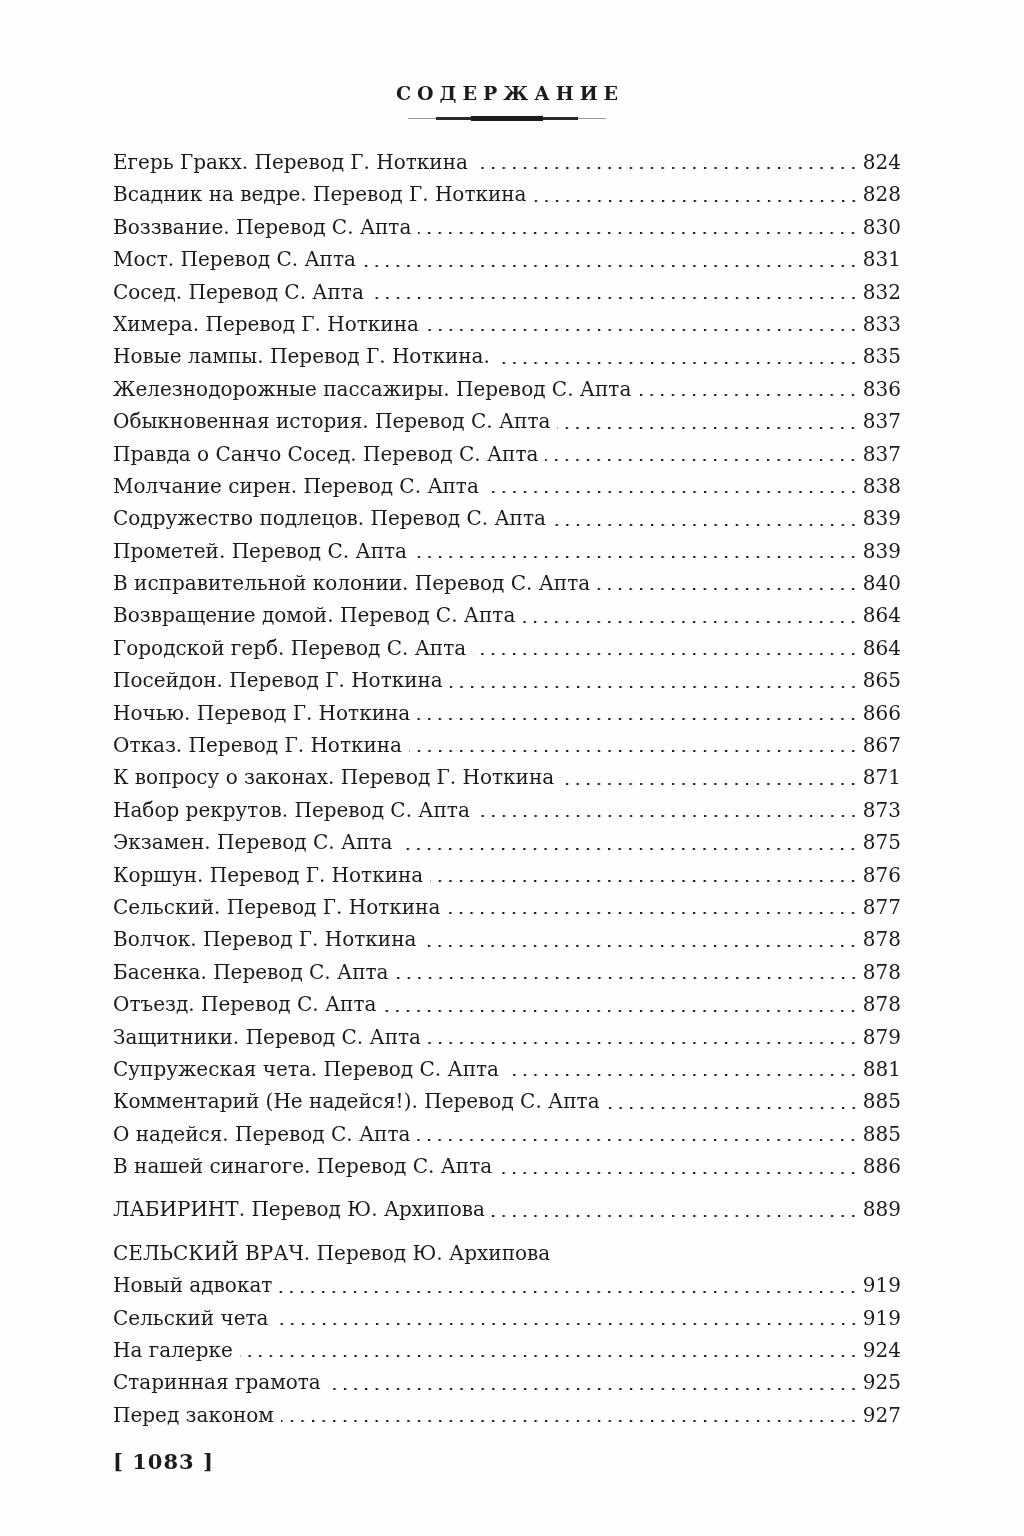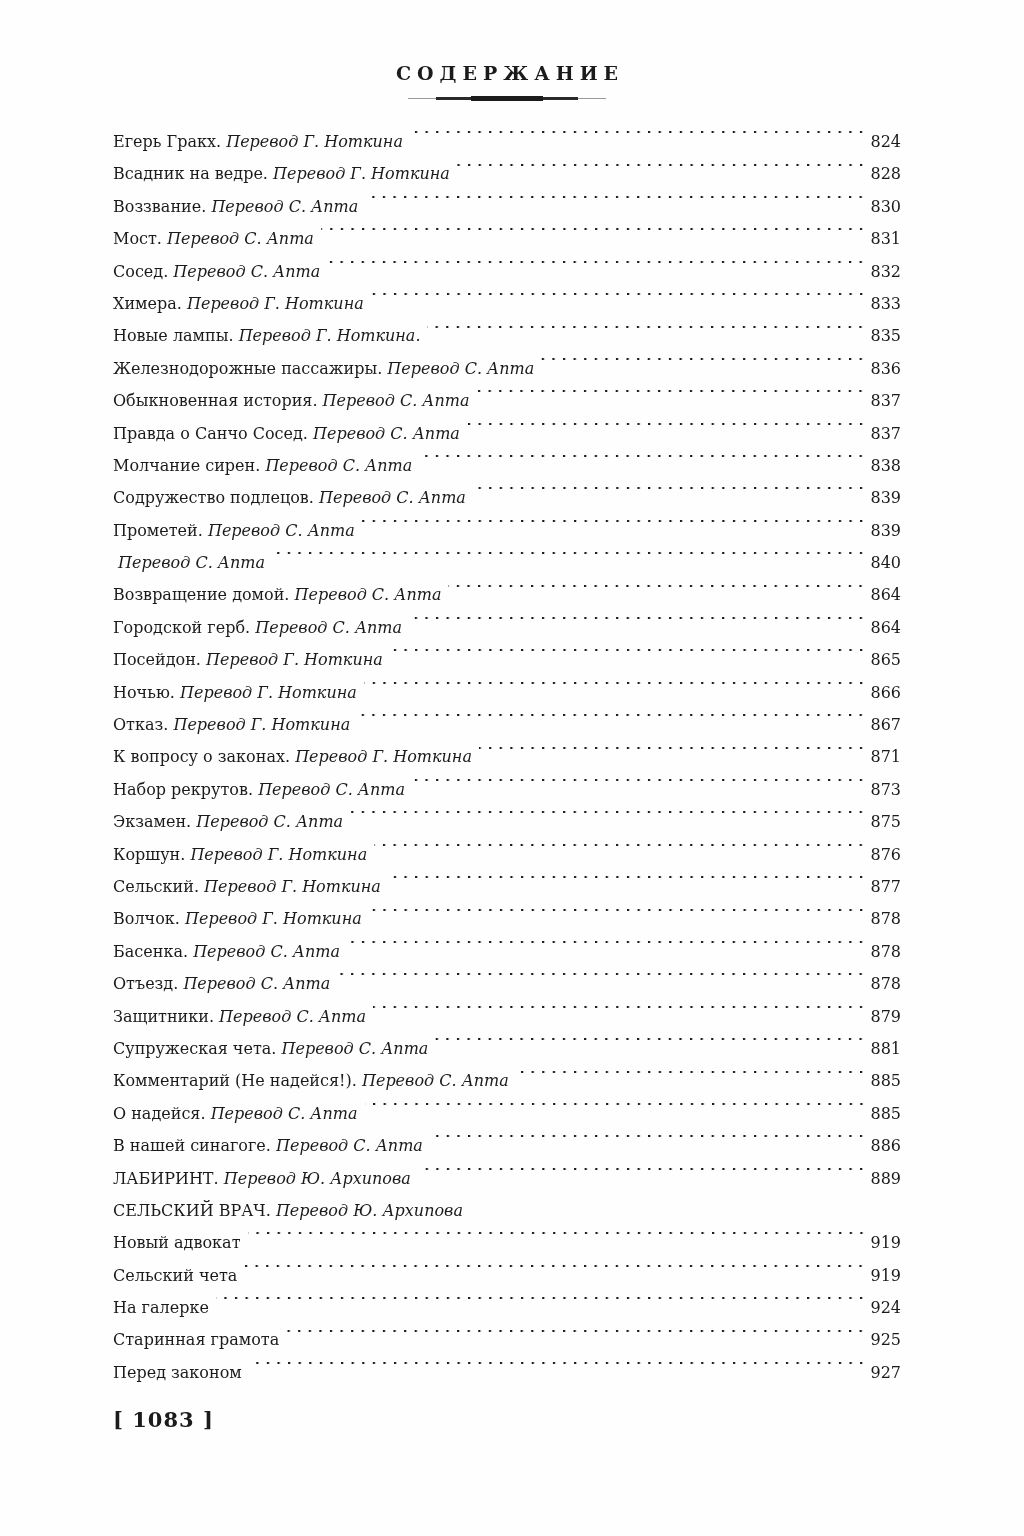--- a/index.html
+++ b/index.html
@@ -8,21 +8,21 @@
     width: 1024px;
     height: 1536px;
     background: #fefefe;
     color: #1b1b1b;
     font-family: "DejaVu Serif", "Liberation Serif", serif;
     overflow: hidden;
   }
   .column {
     width: 788px;
     margin-left: 113px;
-    padding-top: 60px;
+    padding-top: 80px;
   }
   .toc-header { text-align: center; }
   .toc-title-main {
     font-size: 19px;
     font-weight: 700;
     letter-spacing: 6px;
     line-height: 26px;
     text-indent: 6px; 
   }
   .ornament {
@@ -31,30 +31,29 @@
     height: 7px;
     margin: 9px auto 0 auto;
   }
   .orn-thin  { position: absolute; left: 0;   right: 0;   top: 3px; height: 1px; background: #9a9a9a; }
   .orn-mid   { position: absolute; left: 14%; right: 14%; top: 2px; height: 3px; background: #2a2a2a; }
   .orn-thick { position: absolute; left: 32%; right: 32%; top: 1px; height: 5px; background: #1b1b1b; }
 
   .toc-list { margin-top: 24px; }
   .toc-row {
     display: flex;
-    align-items: center;
+    align-items: flex-end;
     height: 32.4px;
     line-height: 32.4px;
-    font-size: 16px;
+    font-size: 20px;
     white-space: nowrap;
   }
-  .toc-row.section-gap { }
+  .toc-row.section-gap { margin-top: 11px; }
   .toc-title { white-space: nowrap; }
   .toc-translator {
-    font-style: italic;
     margin-left: 0.32em;
     white-space: nowrap;
   }
   .toc-leader { flex: 1; position: relative; min-width: 26px; }
   .toc-leader::after {
     content: "";
     position: absolute;
     left: 7px;
     right: 1px;
     bottom: 8px;
@@ -162,20 +161,21 @@
     <span class="toc-leader"></span>
     <span class="toc-page">839</span>
   </div>
         <div class="toc-row">
     <span class="toc-title">Прометей.</span>
     <span class="toc-translator">Перевод С. Апта</span>
     <span class="toc-leader"></span>
     <span class="toc-page">839</span>
   </div>
         <div class="toc-row">
+    <span class="toc-title">В исправительной колонии.</span>
     <span class="toc-translator">Перевод С. Апта</span>
     <span class="toc-leader"></span>
     <span class="toc-page">840</span>
   </div>
         <div class="toc-row">
     <span class="toc-title">Возвращение домой.</span>
     <span class="toc-translator">Перевод С. Апта</span>
     <span class="toc-leader"></span>
     <span class="toc-page">864</span>
   </div>

